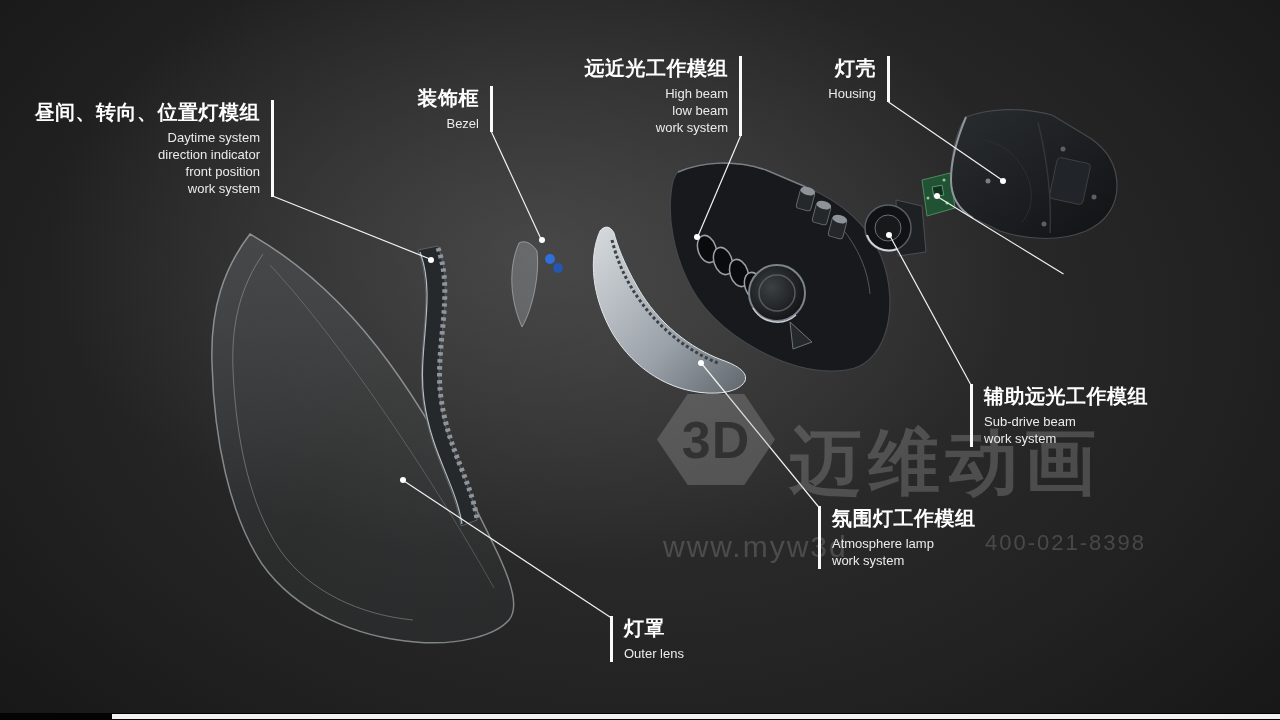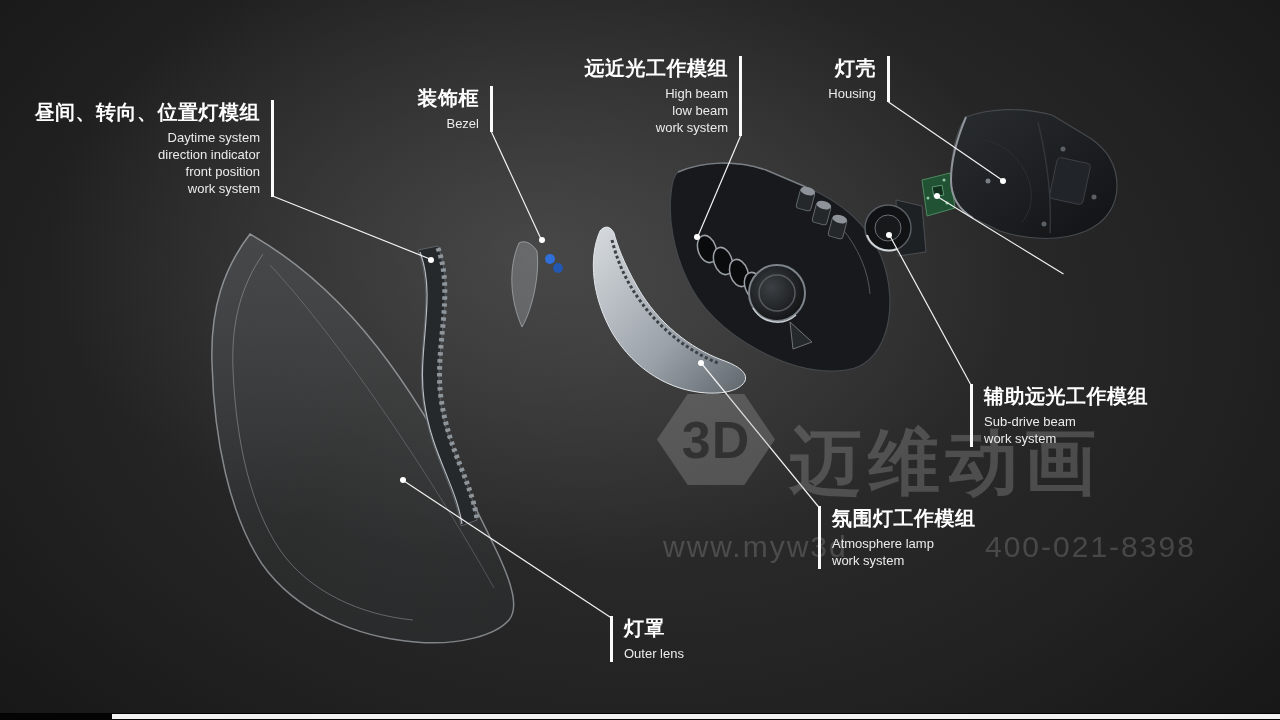--- a/index.html
+++ b/index.html
@@ -23,21 +23,21 @@
     clip-path:polygon(26% 0, 74% 0, 100% 50%, 74% 100%, 26% 100%, 0 50%);
     display:flex;align-items:center;justify-content:center;
     font-size:52px;font-weight:bold;color:rgba(20,20,20,0.55);letter-spacing:1px;
   }
   .wm-brand{
     position:absolute;left:790px;top:416px;
     font-size:72px;font-weight:bold;line-height:92px;
     color:rgba(168,168,168,0.30);letter-spacing:6px;white-space:nowrap;
   }
   .wm-url{position:absolute;left:663px;top:530px;font-size:30px;color:rgba(168,168,168,0.28);letter-spacing:2px;}
-  .wm-phone{position:absolute;left:985px;top:530px;font-size:30px;color:rgba(168,168,168,0.28);letter-spacing:2px;}
+  .wm-phone{position:absolute;left:985px;top:530px;font-size:22px;color:rgba(168,168,168,0.28);letter-spacing:2px;}
   
   .label{position:absolute;color:#ffffff;z-index:3;}
   .label .bar{position:absolute;top:0;bottom:0;width:3px;background:#fafafa;}
   .label.bar-right .bar{right:0;}
   .label.bar-left .bar{left:0;}
   .label .text{position:absolute;top:0;white-space:nowrap;}
   .label.bar-right .text{right:14px;text-align:right;}
   .label.bar-left .text{left:14px;text-align:left;}
   .label .zh{font-size:20px;font-weight:700;line-height:24px;letter-spacing:0.5px;margin-bottom:5px;}
   .label .en{font-size:13px;line-height:17px;color:#ebebeb;font-weight:400;}

